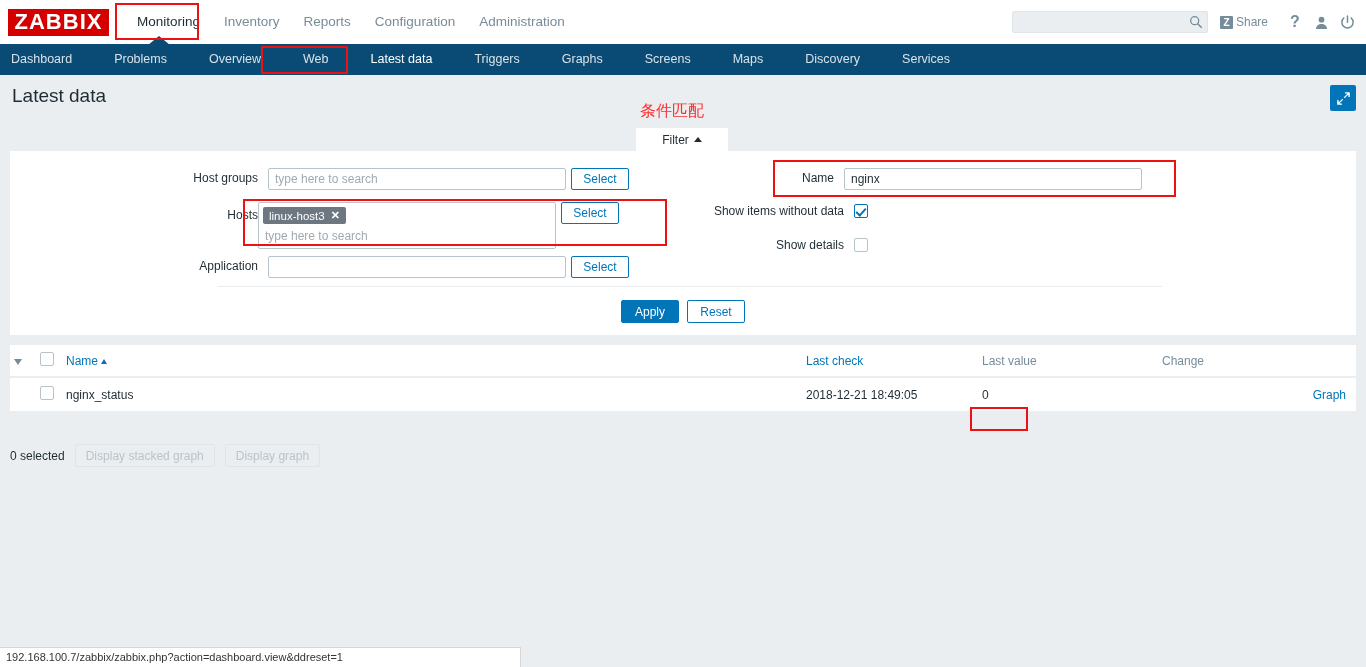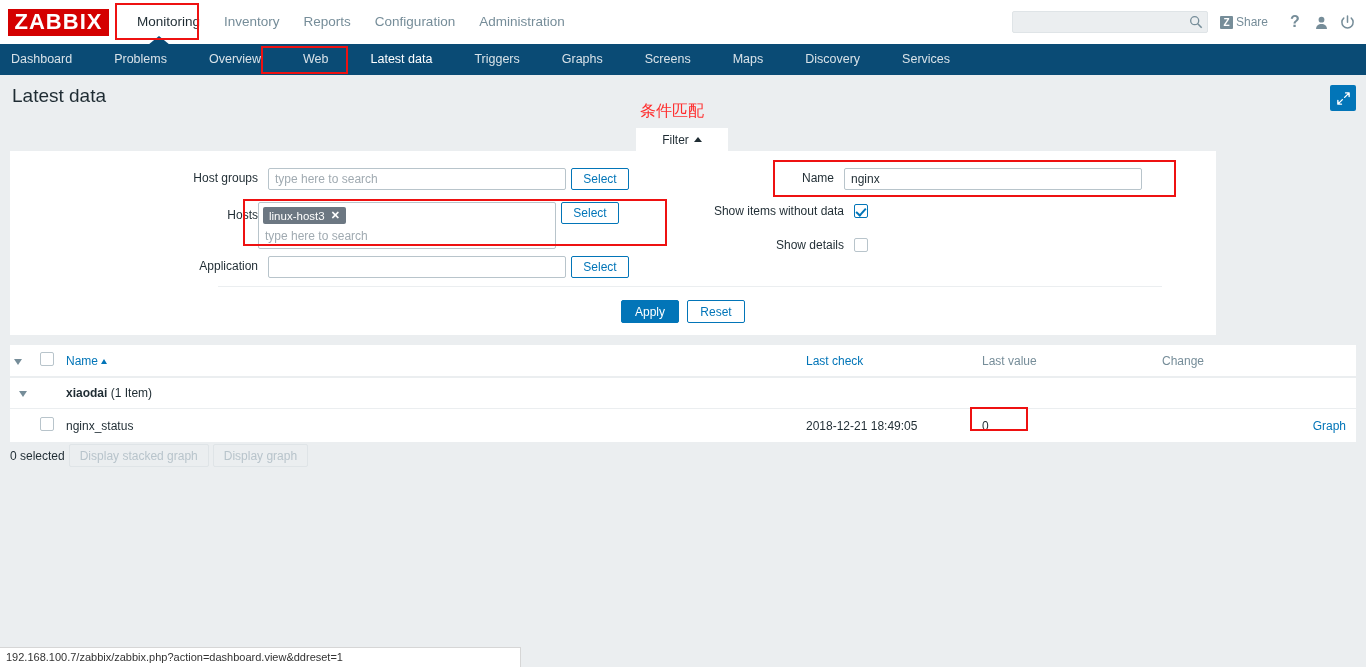--- a/index.html
+++ b/index.html
@@ -106,21 +106,21 @@
     gap: 5px; font-size: 12px; color: #1f2c33; cursor: pointer;
   }
   .tri-up {
     width: 0; height: 0;
     border-left: 4px solid transparent; border-right: 4px solid transparent;
     border-bottom: 5px solid #1f2c33;
   }
 
   
   .filter-panel {
-    position: absolute; left: 10px; top: 151px; width: 1206px; height: 184px;
+    position: absolute; left: 10px; top: 151px; width: 1346px; height: 184px;
     background: #ffffff;
   }
   .frow { position: absolute; display: flex; align-items: flex-start; }
   .flabel {
     font-size: 12px; color: #1f2c33; text-align: right;
     padding-top: 3px; white-space: nowrap;
   }
   .finput {
     height: 22px; border: 1px solid #b8c4cb; background: #fff; border-radius: 2px;
     font-size: 12px; padding: 0 6px; outline: none;
@@ -201,21 +201,21 @@
     border-left: 4.5px solid transparent; border-right: 4.5px solid transparent;
     border-top: 6px solid #768d99;
   }
   .grouprow td { background: #ffffff; }
   .group-name { font-weight: bold; color: #1f2c33; }
   .group-count { color: #1f2c33; font-weight: normal; }
   .link-a { color: #0275b8; text-decoration: none; cursor: pointer; }
 
   .footer-actions {
     position: absolute; left: 10px; top: 444px; width: 1346px;
-    display: flex; align-items: center; gap: 4px;
+    display: flex; align-items: center; gap: 10px;
   }
   .sel-count { font-size: 12px; color: #1f2c33; }
   .btn-disabled {
     height: 23px; padding: 0 10px; background: #ebeef0; color: #b8c4cb;
     border: 1px solid #dfe4e7; border-radius: 2px; font-size: 12px;
     font-family: "Liberation Sans", sans-serif; cursor: default;
   }
 
   
   .footer {
@@ -370,30 +370,20 @@
           <th class="link" style="width:740px;">
             <span>Name</span><span class="sort-asc"></span>
           </th>
           <th class="link" style="width:176px;">Last check</th>
           <th style="width:180px;">Last value</th>
           <th style="width:140px;">Change</th>
           <th></th>
         </tr>
       </thead>
       <tbody>
-        <tr class="grouprow">
-          <td class="c-arrow">
-            <span class="tri-row"></span>
-          </td>
-          <td class="c-chk"></td>
-          <td colspan="5">
-            <span class="group-name">xiaodai</span>
-            <span class="group-count">(1 Item)</span>
-          </td>
-        </tr>
         <tr>
           <td class="c-arrow"></td>
           <td class="c-chk">
             <span class="cbox"></span>
           </td>
           <td>nginx_status</td>
           <td>2018-12-21 18:49:05</td>
           <td>0</td>
           <td></td>
           <td style="text-align:right; padding-right:10px;">

